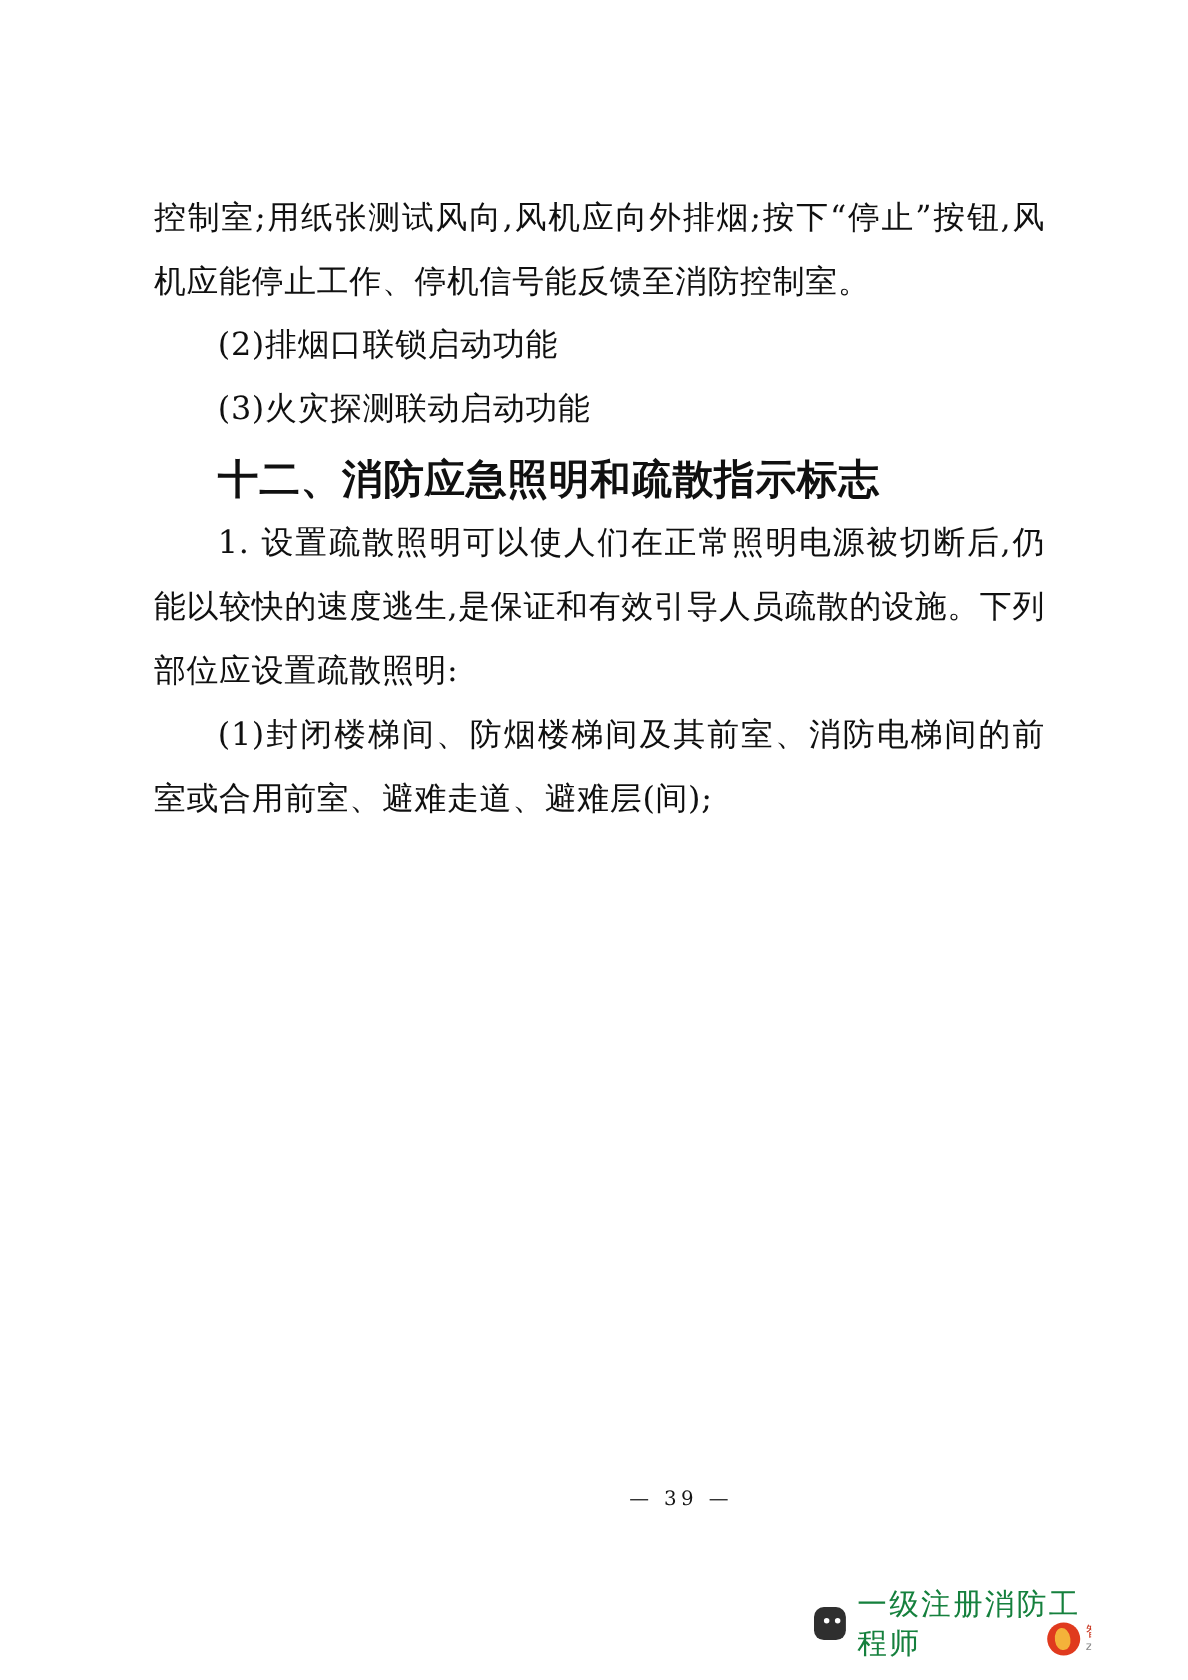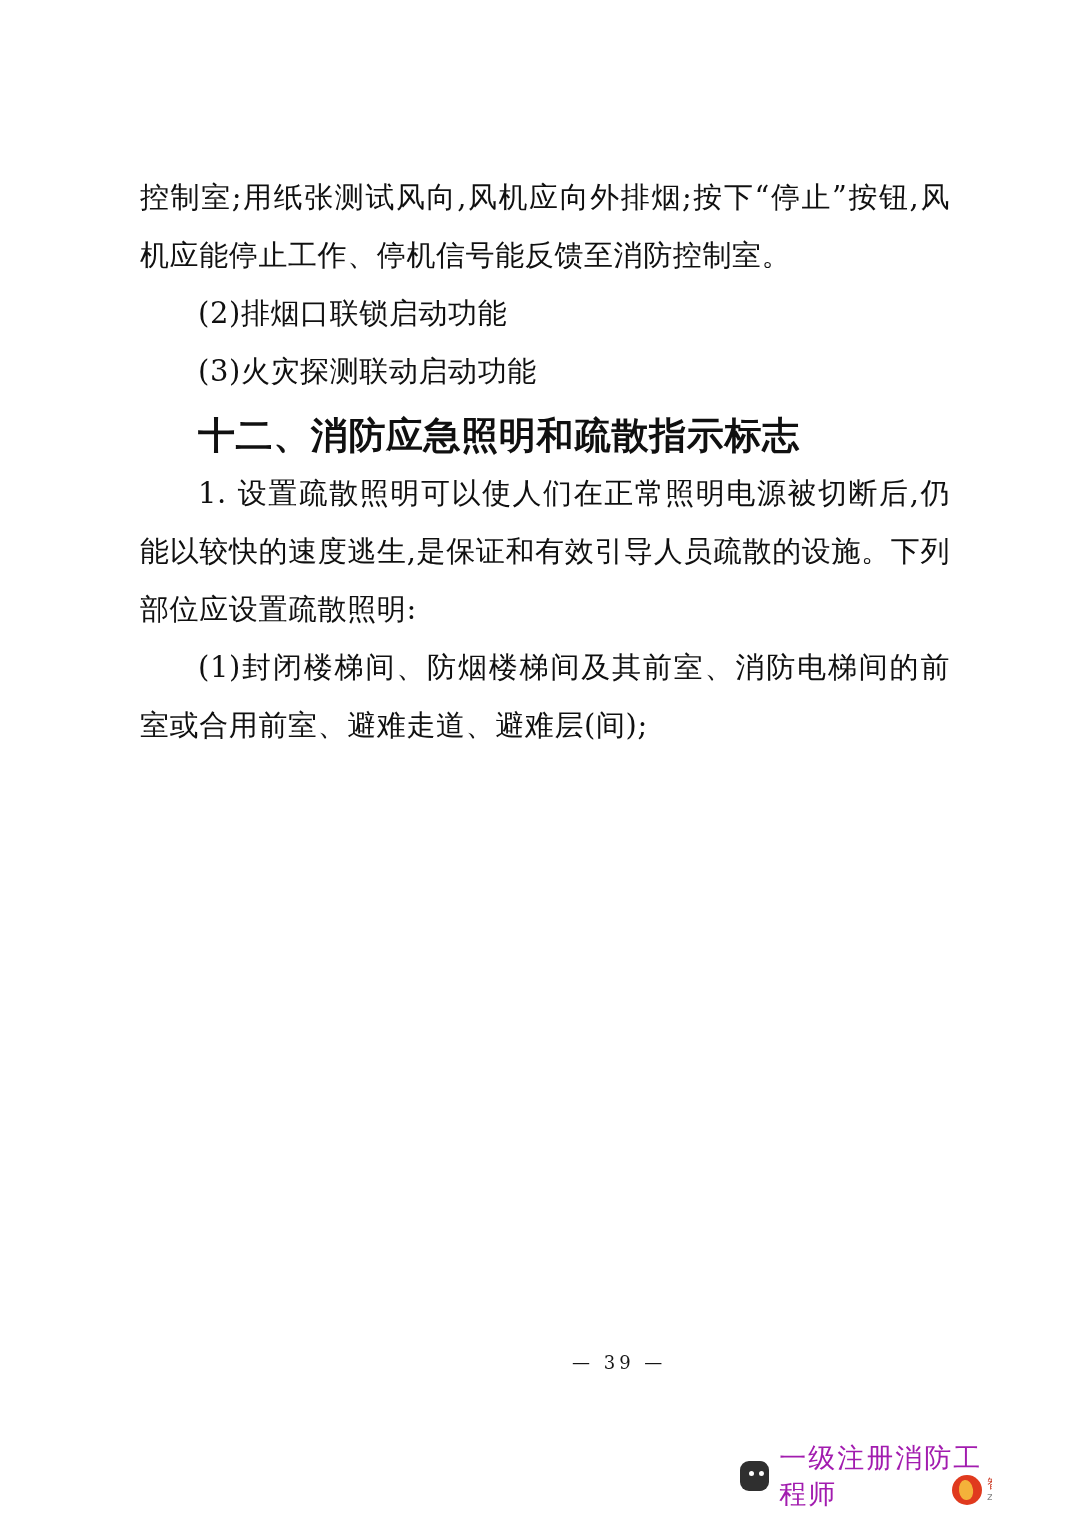--- a/index.html
+++ b/index.html
@@ -88,21 +88,21 @@
     width: 5px; height: 5px;
     left: 9px; top: 10px;
   }
   .wechat-badge::after {
     width: 5px; height: 5px;
     left: 19px; top: 10px;
   }
   .brand-text {
     font-size: 27px;
     letter-spacing: 2px;
-    color: #a21caf;
+    color: #15803d;
     font-family: "DejaVu Sans", "Liberation Sans", sans-serif;
   }
   .watermark {
     position: absolute;
     left: 952px;
     top: 1475px;
     display: flex;
     align-items: center;
     gap: 5px;
   }

